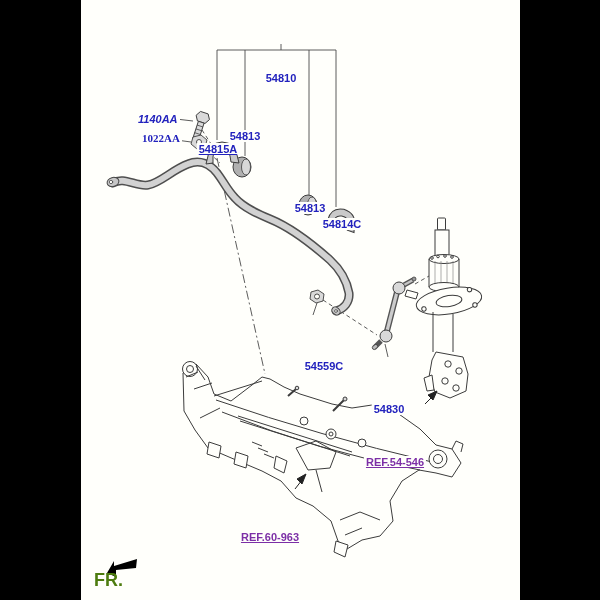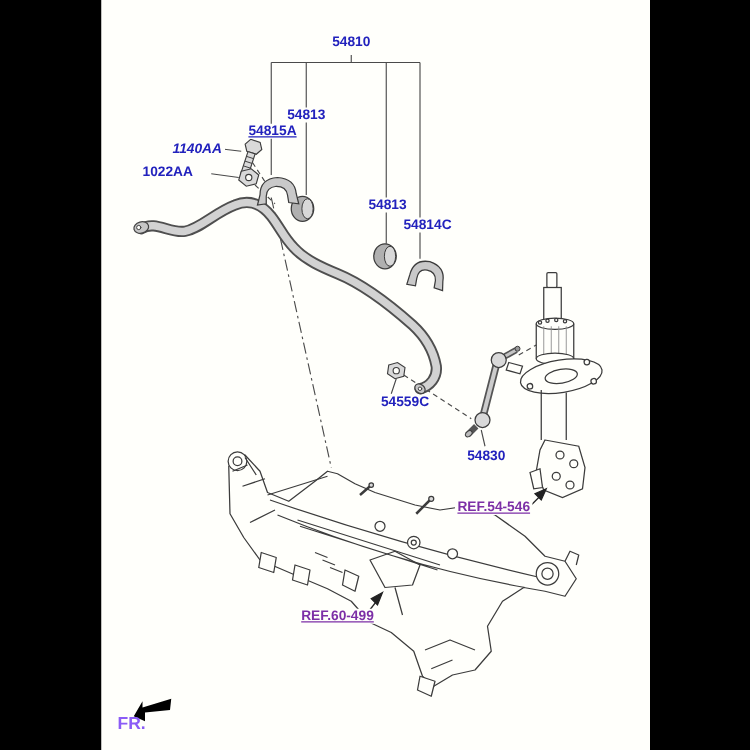--- a/index.html
+++ b/index.html
@@ -4,22 +4,22 @@
 <style>
   html,body{margin:0;padding:0;background:#000;}
   .canvas{position:relative;width:600px;height:600px;background:#000;overflow:hidden;
           font-family:"Liberation Sans", sans-serif;}
   .page{position:absolute;left:81px;top:0;width:439px;height:600px;background:#fffffb;}
   svg.art{position:absolute;left:0;top:0;width:600px;height:600px;}
   .lbl{position:absolute;font-size:11px;font-weight:bold;line-height:12px;
        background:#fffffb;padding:0 2px;white-space:nowrap;z-index:5;}
   .part{color:#2222bd;}
   .ref{color:#7c2fa6;text-decoration:underline;}
-  .ctr{transform:translateX(-50%);}
-  .fr{position:absolute;color:#8b5cf6;font-size:14px;font-weight:bold;z-index:5;}
+  .ctr{transform:translateX(-50%);margin-top:44px;}
+  .fr{position:absolute;color:#4d7c0f;font-size:18px;font-weight:bold;z-index:5;}
 </style>
 </head>
 <body>
 
 <div class="canvas">
   <div class="page"></div>
 
   <svg class="art" viewBox="0 0 600 600">
 
     <g stroke="#4a4a4a" stroke-width="0.9" fill="none">
@@ -154,23 +154,23 @@
       <polygon points="306,474 297,479 302,484"></polygon>
     </g>
 
     <polygon fill="#000" points="107,573 114,561 114,566 137,559 136,568 116,570 116,577"></polygon>
   </svg>
 
   <div class="lbl part ctr" style="left:281px;top:28px;">54810</div>
   <div class="lbl part ctr" style="left:245px;top:86px;">54813</div>
   <div class="lbl part ctr" style="left:218px;top:99px;text-decoration:underline;">54815A</div>
   <div class="lbl part" style="left:136px;top:113px;font-style:italic;">1140AA</div>
-  <div class="lbl part" style="left:112px;top:132px;">1022AA</div>
+  <div class="lbl part" style="left:140px;top:132px;font-family:Liberation Serif, serif;">1022AA</div>
   <div class="lbl part ctr" style="left:310px;top:158px;">54813</div>
   <div class="lbl part ctr" style="left:342px;top:174px;">54814C</div>
   <div class="lbl part ctr" style="left:324px;top:316px;">54559C</div>
   <div class="lbl part ctr" style="left:389px;top:359px;text-align:right;">54830</div>
 
-  <div class="lbl ref ctr" style="left:395px;top:400px;">REF.54-546</div>
-  <div class="lbl ref ctr" style="left:270px;top:487px;">REF.60-499</div>
+  <div class="lbl ref ctr" style="left:395px;top:412px;">REF.54-546</div>
+  <div class="lbl ref ctr" style="left:270px;top:487px;">REF.60-963</div>
 
   <div class="fr" style="left:94px;top:570px;">FR.</div>
 </div>
 
 </body></html>

